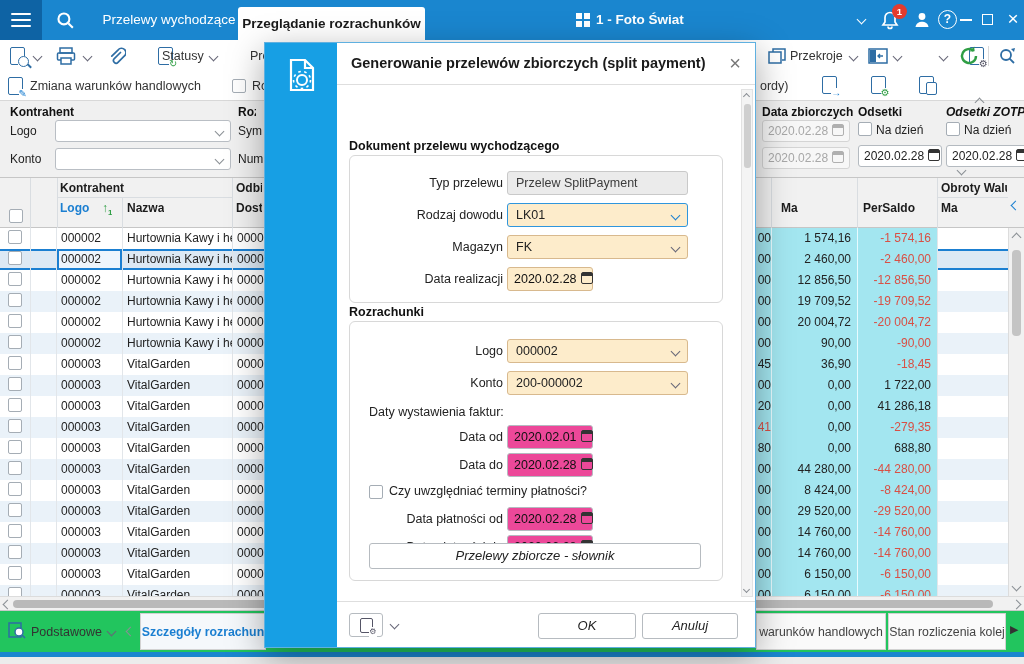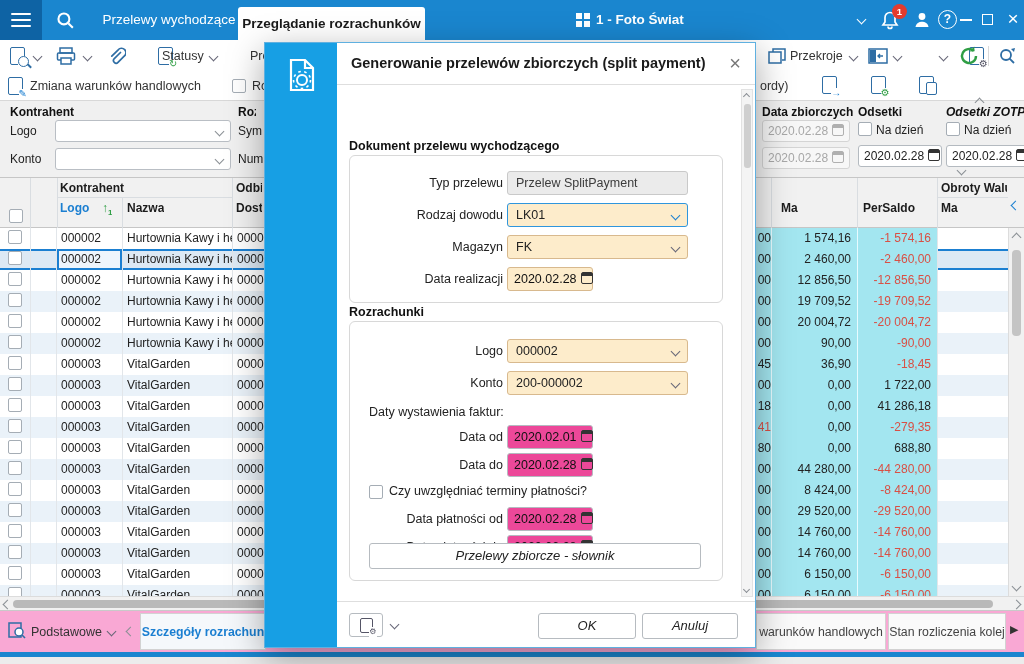--- a/index.html
+++ b/index.html
@@ -79,21 +79,21 @@
   .c-obr{left:937px;width:71px;border-left:1px solid #e2e6ea;}
   .neg{color:#d94f44;}
 
   
   #vscroll{left:1008px;top:228px;width:16px;height:368px;background:#f1f1f1;border-left:1px solid #dcdcdc;box-sizing:border-box;}
   #vthumb{position:absolute;left:3px;top:22px;width:9px;height:86px;background:#c4c4c4;border-radius:4px;}
   #hscroll{left:0;top:596px;width:1024px;height:14px;background:#f1f1f1;border-top:1px solid #dcdcdc;box-sizing:border-box;}
   #hthumb{position:absolute;left:13px;top:3px;width:980px;height:8px;background:#b9b9b9;border-radius:4px;}
 
   
-  #bottombar{left:0;top:610px;width:1024px;height:42px;background:#f9a8d4;border-top:1px solid #c9c9c9;box-sizing:border-box;}
+  #bottombar{left:0;top:610px;width:1024px;height:42px;background:#22c55e;border-top:1px solid #c9c9c9;box-sizing:border-box;}
   .btab{position:absolute;top:2px;height:37px;line-height:37px;text-align:center;font-size:12.3px;color:#444;
         background:#fafafa;border:1px solid #d2d2d2;box-sizing:border-box;overflow:hidden;white-space:nowrap;}
   .btab.active{color:#1b7fd1;font-weight:bold;background:#f5f8fb;}
   #blueline{left:0;top:652px;width:1024px;height:5px;background:#1a86cf;}
   #footpad{left:0;top:657px;width:1024px;height:7px;background:#ececec;}
 
   
   #modal{left:264px;top:42px;width:492px;height:606px;background:#fff;border:1px solid #5fb0e0;
          box-shadow:0 10px 34px rgba(0,0,0,.35);box-sizing:border-box;z-index:50;}
   #mband{position:absolute;left:0;top:0;width:72px;height:604px;background:#179fe4;}
@@ -360,21 +360,21 @@
         <div class="tc c-ma">0,00</div>
         <div class="tc c-ps">1 722,00</div>
         <div class="tc c-obr"></div>
       </div>
       <div class="trow" style="top: 168px;">
         <div class="tc c-check"><span class="cbx"></span></div>
         <div class="tc c-mark"></div>
         <div class="tc c-logo">000003</div>
         <div class="tc c-nazwa">VitalGarden</div>
         <div class="tc c-odb">0000</div>
-        <div class="tc c-w">18</div>
+        <div class="tc c-w">20</div>
         <div class="tc c-ma">0,00</div>
         <div class="tc c-ps">41 286,18</div>
         <div class="tc c-obr"></div>
       </div>
       <div class="trow alt" style="top: 189px;">
         <div class="tc c-check"><span class="cbx"></span></div>
         <div class="tc c-mark"></div>
         <div class="tc c-logo">000003</div>
         <div class="tc c-nazwa">VitalGarden</div>
         <div class="tc c-odb">0000</div>

